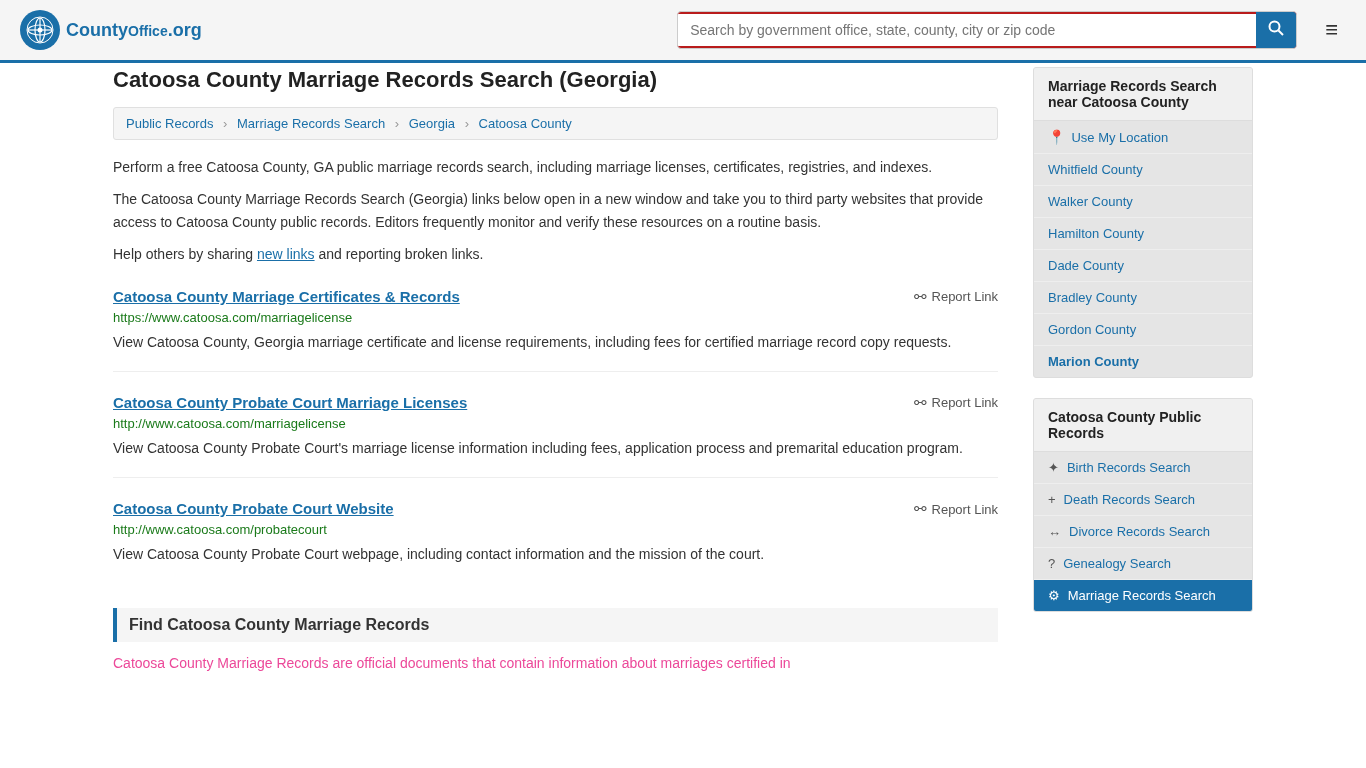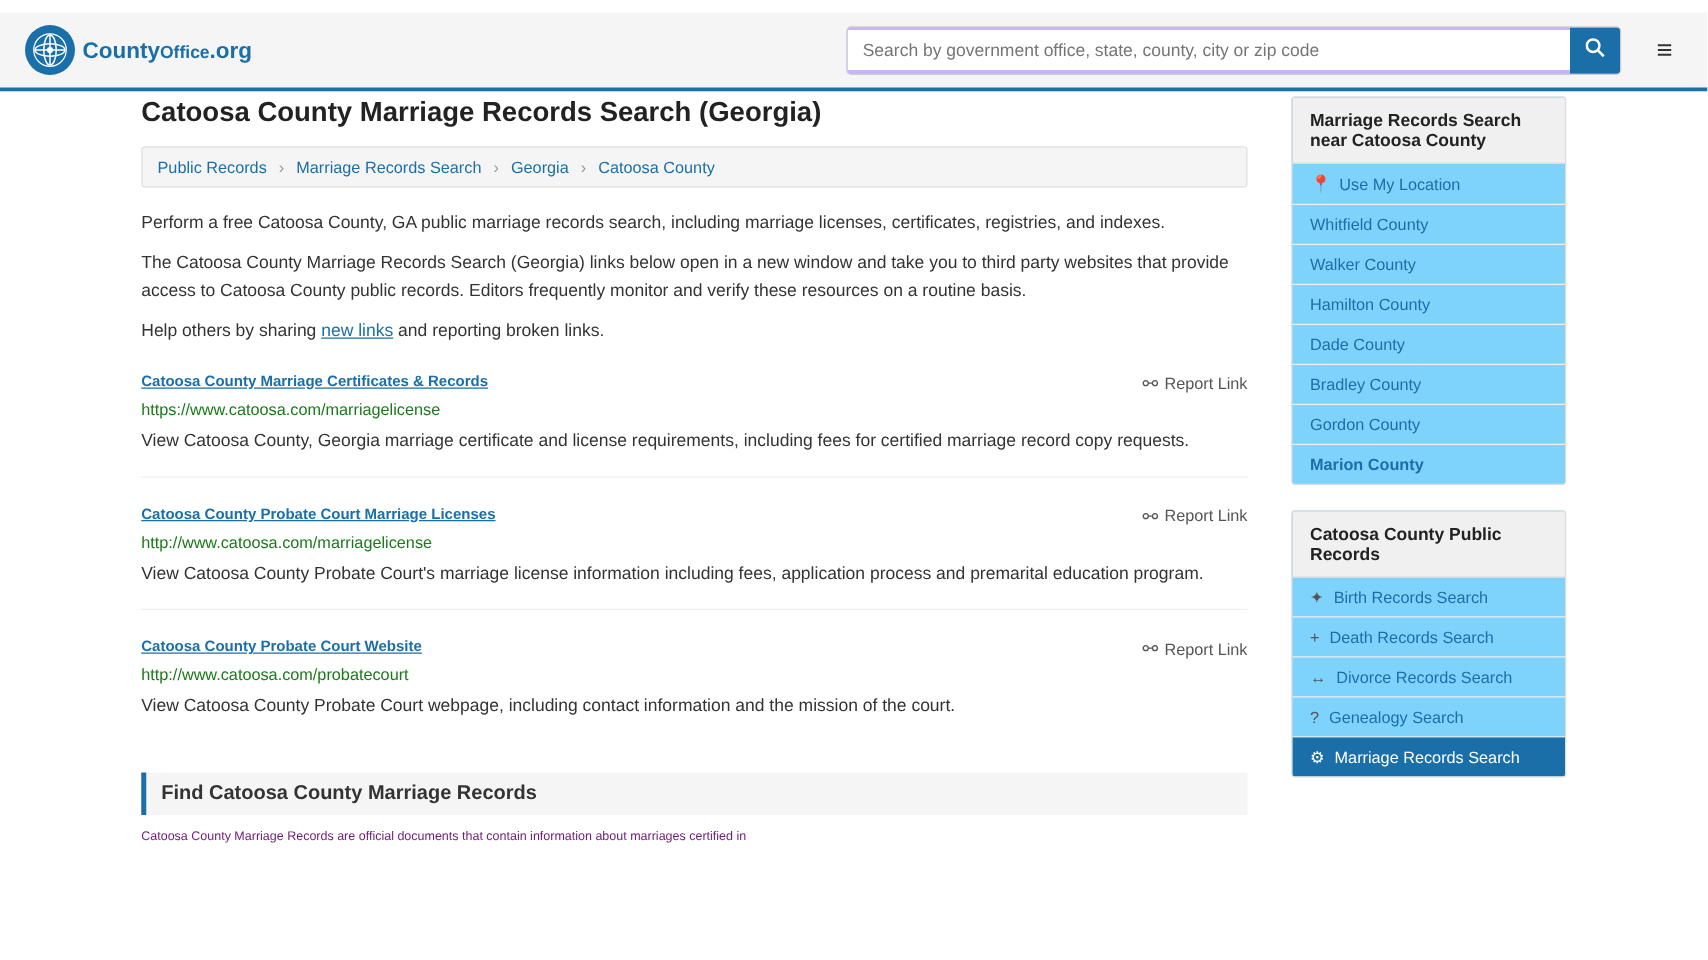--- a/index.html
+++ b/index.html
@@ -6,21 +6,20 @@
     body { font-family: Arial, sans-serif; font-size: 14px; color: #333; background: #fff; }
 
     
     .header {
       background: #f5f5f5;
       border-bottom: 3px solid #1a6fa8;
       padding: 10px 20px;
       display: flex;
       align-items: center;
       gap: 20px;
-      margin-top: 10px;
     }
     .logo-area {
       display: flex;
       align-items: center;
       gap: 6px;
       text-decoration: none;
     }
     .logo-circle {
       width: 40px;
       height: 40px;
@@ -41,21 +40,21 @@
     .logo-org { color: #555; font-size: 14px; }
     .search-bar-wrap {
       flex: 1;
       max-width: 620px;
       margin-left: auto;
       display: flex;
       align-items: center;
       border: 1px solid #ccc;
       border-radius: 4px;
       overflow: hidden;
-      background: #c4b5fd;
+      background: #b91c1c;
     }
     .search-bar-wrap input {
       flex: 1;
       border: none;
       padding: 8px 12px;
       font-size: 14px;
       outline: none;
     }
     .search-btn {
       background: #1a6fa8;
@@ -130,21 +129,21 @@
       padding-bottom: 18px;
     }
     .record-entry:last-child { border-bottom: none; }
     .record-header {
       display: flex;
       justify-content: space-between;
       align-items: flex-start;
       margin-bottom: 4px;
     }
     .record-title {
-      font-size: 12px;
+      font-size: 15px;
       font-weight: bold;
       color: #1a6fa8;
       text-decoration: underline;
       cursor: pointer;
     }
     .report-link {
       display: flex;
       align-items: center;
       gap: 5px;
       color: #555;
@@ -171,28 +170,28 @@
     .section-heading {
       font-size: 16px;
       font-weight: bold;
       color: #333;
       background: #f5f5f5;
       border-left: 4px solid #1a6fa8;
       padding: 8px 12px;
       margin: 24px 0 10px 0;
     }
     .section-text {
-      font-size: 10px;
+      font-size: 14px;
       line-height: 1.6;
-      color: #701a75;
+      color: #ec4899;
     }
 
     
     .sidebar-box {
-      background: #7dd3fc;
+      background: #e5e5e5;
       border: 1px solid #ddd;
       border-radius: 3px;
       margin-bottom: 20px;
       overflow: hidden;
     }
     .sidebar-box-title {
       background: #f0f0f0;
       padding: 10px 14px;
       font-size: 14px;
       font-weight: bold;

